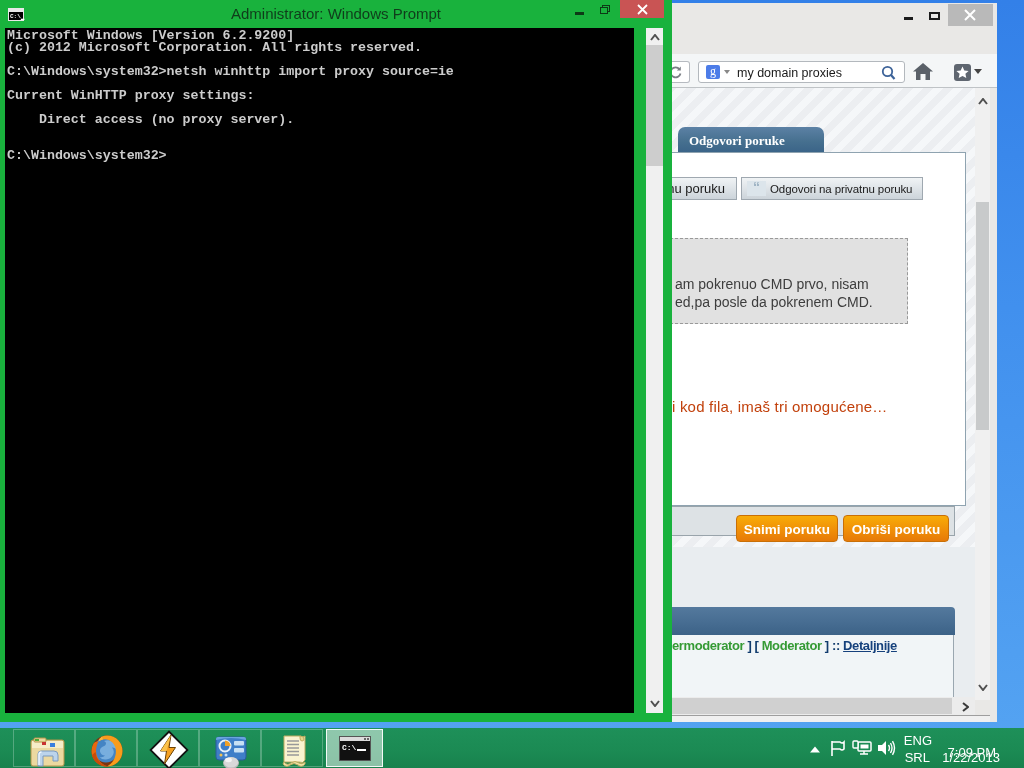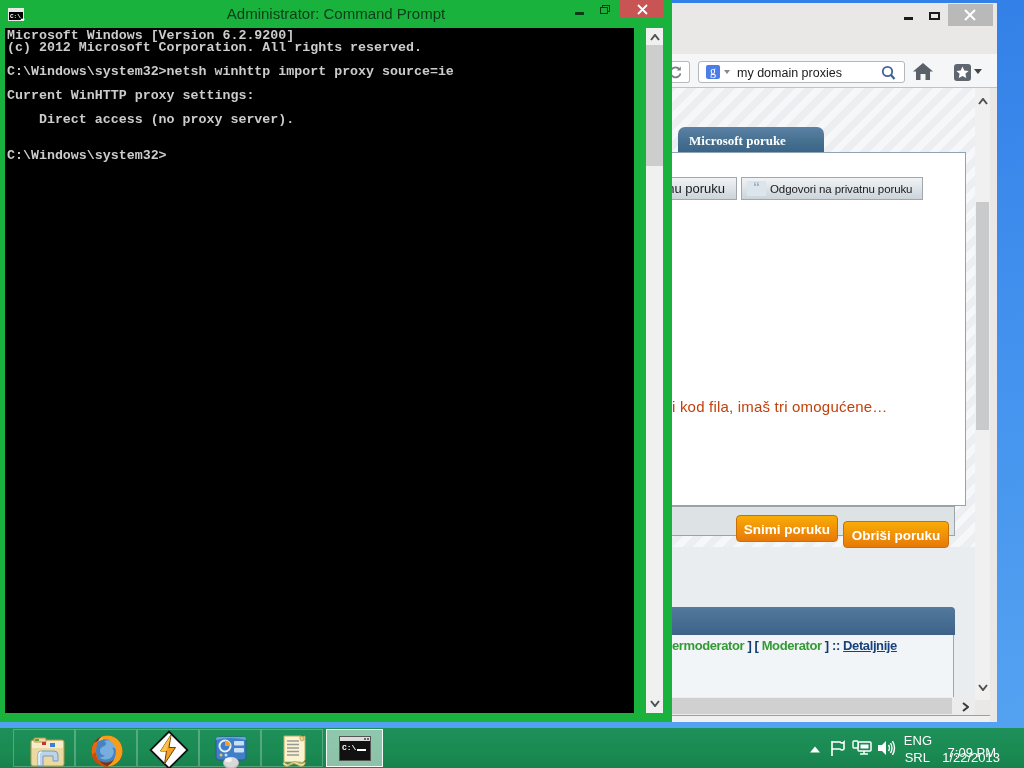--- a/index.html
+++ b/index.html
@@ -36,21 +36,21 @@
      text-align:left; padding-left:11px; line-height:27px; letter-spacing:0; }
   #whitebox { left:-10px; top:64px; width:312px; height:354px; background:#fff; border:1px solid #8fa3b0; }
   #btnrow1 { left:0px; top:24px; width:82px; height:23px; background:linear-gradient(180deg,#f0f3f5,#ccd4da); border:1px solid #9fa8b0; font-size:13px; color:#1a1a1a; text-align:right; line-height:22px; padding-right:11px; }
   #btnrow2 { left:86px; top:24px; width:182px; height:23px; white-space:nowrap; overflow:hidden; background:linear-gradient(180deg,#f0f3f5,#ccd4da); border:1px solid #9fa8b0; font-size:14px; color:#1a1a1a; line-height:22px; }
   #quotebox { left:0px; top:85px; width:253px; height:86px; background:#e1e1e1; border:1px dashed #999; color:#3d3d3d; font-size:14px; }
   #midtext { left:17px; top:245px; color:#c2410c; font-size:15px; letter-spacing:0.2px; }
   #footerband { left:-10px; top:418px; width:301px; height:30px; background:#dde2e5; border:1px solid #99a4ab; }
   .obtn { top:8px; height:27px; border-radius:4px; color:#fff; font-weight:bold; font-size:13.5px; text-align:center; line-height:27px;
     background:linear-gradient(180deg,#f8ac07 0%, #ef8d08 60%, #e67a08 100%); border:1px solid #c96f06; }
   #obtn1 { left:81px; width:102px; }
-  #obtn2 { left:188px; width:106px;margin-top:6px; }
+  #obtn2 { left:188px; width:106px; }
   #blueband { left:-10px; top:519px; width:301px; height:28px; border-radius:0 4px 0 0;
     background:linear-gradient(180deg,#54799d 0%, #476d92 55%, #3c6287 100%); }
   #modrow { left:-10px; top:547px; width:300px; height:62px; background:#f1f5f7; border-right:1px solid #9aa7b0;
     font-size:13px; font-weight:bold; color:#123c6e; letter-spacing:-0.4px; }
   #modrow .inner { position:absolute; left:18px; top:3px; white-space:nowrap; }
   .grn { color:#349a34; }
   .lnk { color:#16417c; text-decoration:underline; }
 
   
   #cmd { left:0; top:0; width:672px; height:722px; background:#19b23d; }
@@ -109,27 +109,31 @@
     <div class="abs" id="starbox">
         <svg width="13" height="13" style="position:absolute;left:2px;top:2px;">
           <path d="M6.5 0.5 L8.3 4.4 L12.6 4.9 L9.4 7.8 L10.3 12 L6.5 9.9 L2.7 12 L3.6 7.8 L0.4 4.9 L4.7 4.4 Z" fill="#fff"></path>
         </svg>
       </div>
     <span style="position:absolute;left:310px;top:15px;width:0;height:0;border-left:4px solid transparent;border-right:4px solid transparent;border-top:5px solid #444;"></span>
   </div>
 
   <div class="abs" id="ff-page">
     <div class="abs" style="left:0;top:459px;width:311px;height:153px;background:#e9edf0;"></div>
-    <div class="abs" id="tab">Microsoft poruke</div>
+    <div class="abs" id="tab">Odgovori poruke</div>
     <div class="abs" id="whitebox">
       <div class="abs" id="btnrow1">nu poruku</div>
       <div class="abs" id="btnrow2">
         <span style="position:absolute;left:5px;top:3px;width:19px;height:15px;background:#dce5eb;color:#9fb4c4;font-size:14px;font-weight:bold;text-align:center;line-height:13px;">“</span>
         <span style="position:absolute;left:28px;top:0px;font-size:11.5px;letter-spacing:-0.1px;">Odgovori na privatnu poruku</span>
       </div>
+      <div class="abs" id="quotebox">
+        <div style="position:absolute;left:19px;top:37px;white-space:nowrap;">am pokrenuo CMD prvo, nisam</div>
+        <div style="position:absolute;left:19px;top:55px;white-space:nowrap;">ed,pa posle da pokrenem CMD.</div>
+      </div>
       <div class="abs" id="midtext">i kod fila, imaš tri omogućene…</div>
     </div>
     <div class="abs" id="footerband">
       <div class="abs obtn" id="obtn1">Snimi poruku</div>
       <div class="abs obtn" id="obtn2">Obriši poruku</div>
     </div>
     <div class="abs" id="blueband"></div>
     <div class="abs" id="modrow">
         <div class="inner"><span class="grn">ermoderator</span> ] [ <span class="grn">Moderator</span> ] :: <span class="lnk">Detaljnije</span></div>
       </div>
@@ -146,21 +150,21 @@
   <div class="abs" id="ff-hscroll">
       <div class="abs" id="hthumb"></div>
     <svg class="abs" style="left:298px;top:5px;" width="7" height="10">
         <path d="M1 1 L6 5 L1 9" stroke="#3a3a3a" stroke-width="2" fill="none"></path>
       </svg>
   </div>
   <div class="abs" id="ff-bottomstrip"></div>
 </div>
 
 <div class="abs" id="cmd">
-  <div class="abs" id="cmd-title">Administrator: Command Prompt</div>
+  <div class="abs" id="cmd-title">Administrator: Windows Prompt</div>
   <div class="abs" id="cmd-icon">
     <div style="position:absolute;left:0;top:0;width:14px;height:3px;background:#e8e8e8;"></div>
     <div style="position:absolute;left:1px;top:4px;color:#fff;font-size:6px;font-family:'Liberation Mono',monospace;font-weight:bold;">C:\<span style="text-decoration:underline;">_</span></div>
   </div>
   <div class="abs" id="cmd-min"></div>
   <div class="abs" id="cmd-max">
     <div style="position:absolute;left:2px;top:0;width:8px;height:7px;border:1px solid #0d3a16;"></div>
     <div style="position:absolute;left:0;top:2px;width:8px;height:7px;border:1px solid #0d3a16;background:#19b23d;"></div>
   </div>
   <div class="abs" id="cmd-close">

